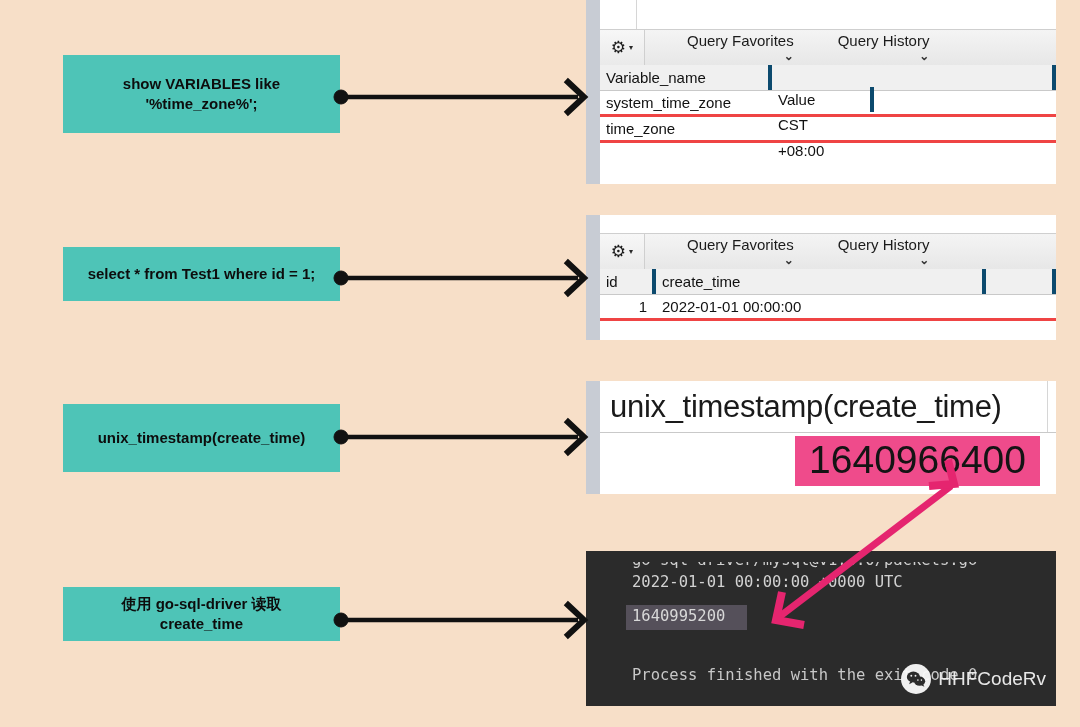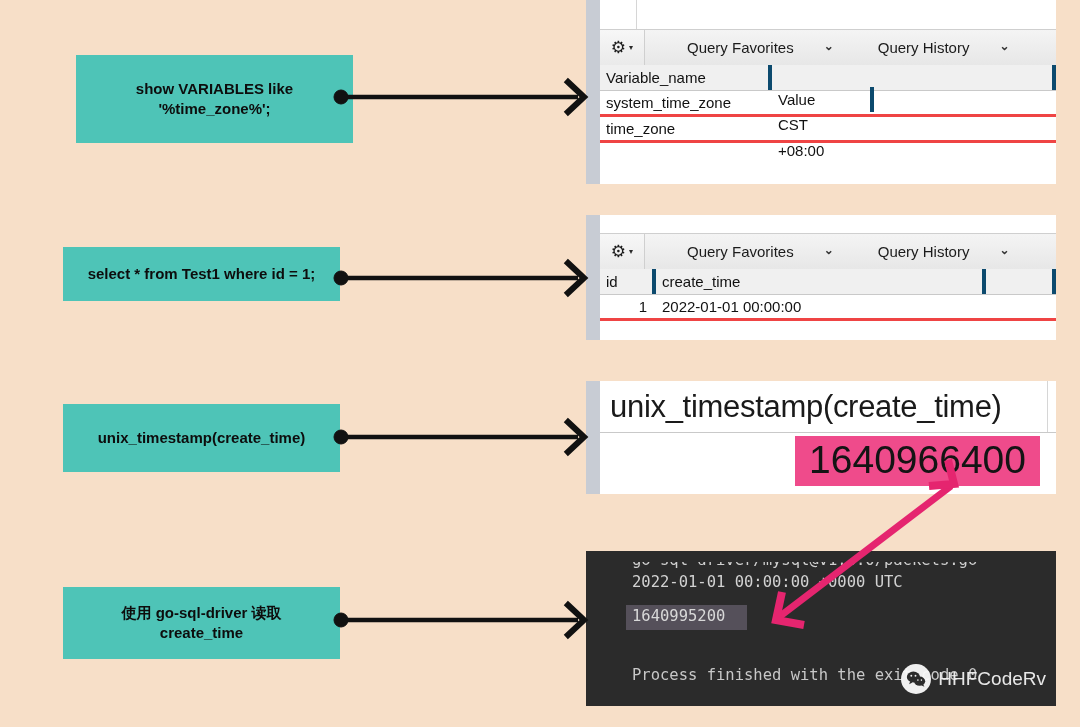--- a/index.html
+++ b/index.html
@@ -31,24 +31,24 @@
     text-align: center;
     color: #0d0d0d;
     font-weight: bold;
     font-size: 15px;
     line-height: 1.35;
     padding: 0 10px;
     box-sizing: border-box;
   }
   .note-box .note-text { display: block; white-space: pre-line; }
 
-  #note-1 { left: 76px;  top: 55px;  width: 277px; height: 88px; }
+  #note-1 { left: 63px;  top: 55px;  width: 277px; height: 78px; }
   #note-2 { left: 63px;  top: 247px; width: 277px; height: 54px; }
   #note-3 { left: 63px;  top: 404px; width: 277px; height: 68px; }
-  #note-4 { left: 63px;  top: 587px; width: 277px; height: 72px; }
+  #note-4 { left: 63px;  top: 587px; width: 277px; height: 54px; }
 
   
   .panel {
     position: absolute;
     background: #ffffff;
     box-sizing: border-box;
     overflow: hidden;
   }
   .panel-gutter {
     position: absolute;
@@ -90,22 +90,22 @@
   .wb-gear {
     width: 44px; height: 100%;
     display: flex; align-items: center; justify-content: center;
     gap: 3px;
     border-right: 1px solid #cfcfcf;
     background: linear-gradient(#f7f7f7, #eaeaea);
   }
   .wb-gear .gear-glyph { font-size: 17px; color: #1c1c1c; line-height: 1; }
   .wb-gear .caret { font-size: 8px; color: #2a2a2a; }
   .wb-item {
-    display: flex; align-items: flex-start;
-    font-size: 15px; color: #1b1b1b;
+    display: flex; align-items: flex-end;
+    font-size: 15px; color: #1b1b1b; flex-direction: column;
   }
   .wb-item .wb-label { white-space: nowrap; }
   .wb-item .wb-caret {
     margin-left: 30px; font-size: 12px; color: #333; font-weight: bold;
   }
   #panel-1 .wb-fav  { margin-left: 42px; }
   #panel-1 .wb-hist { margin-left: 44px; }
   #panel-2 .wb-fav  { margin-left: 42px; }
   #panel-2 .wb-hist { margin-left: 44px; }
 

